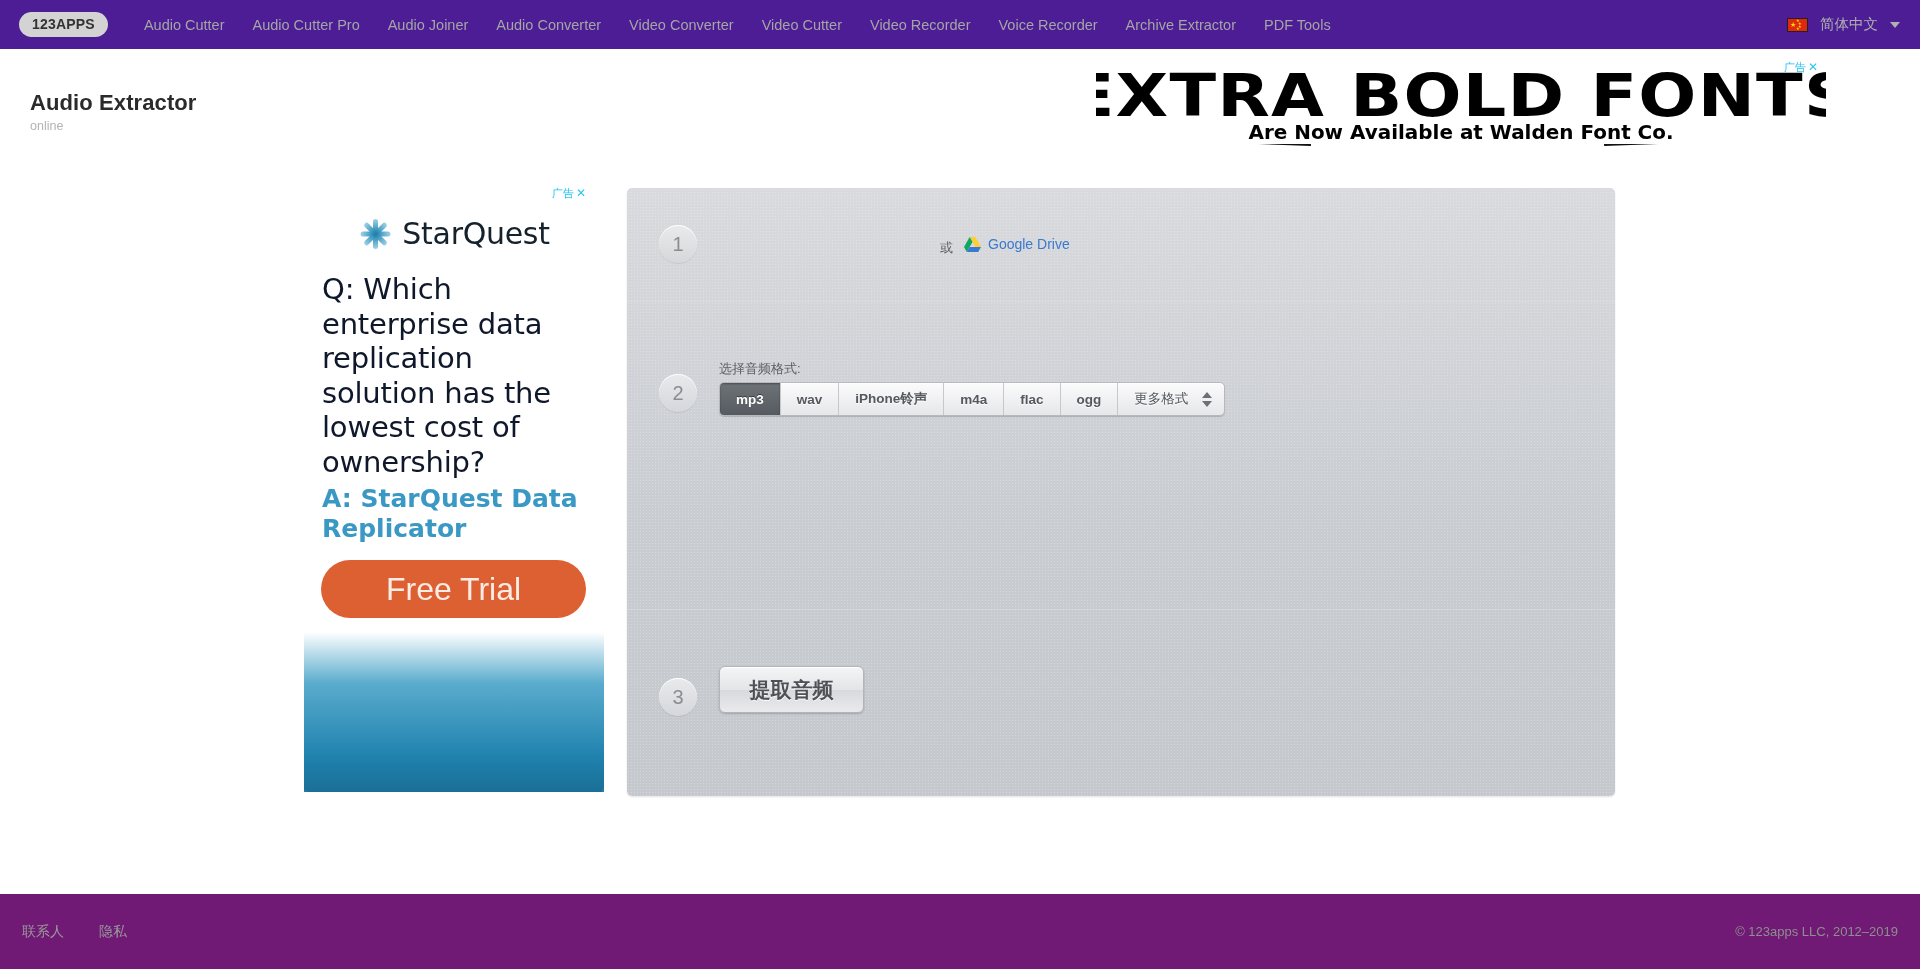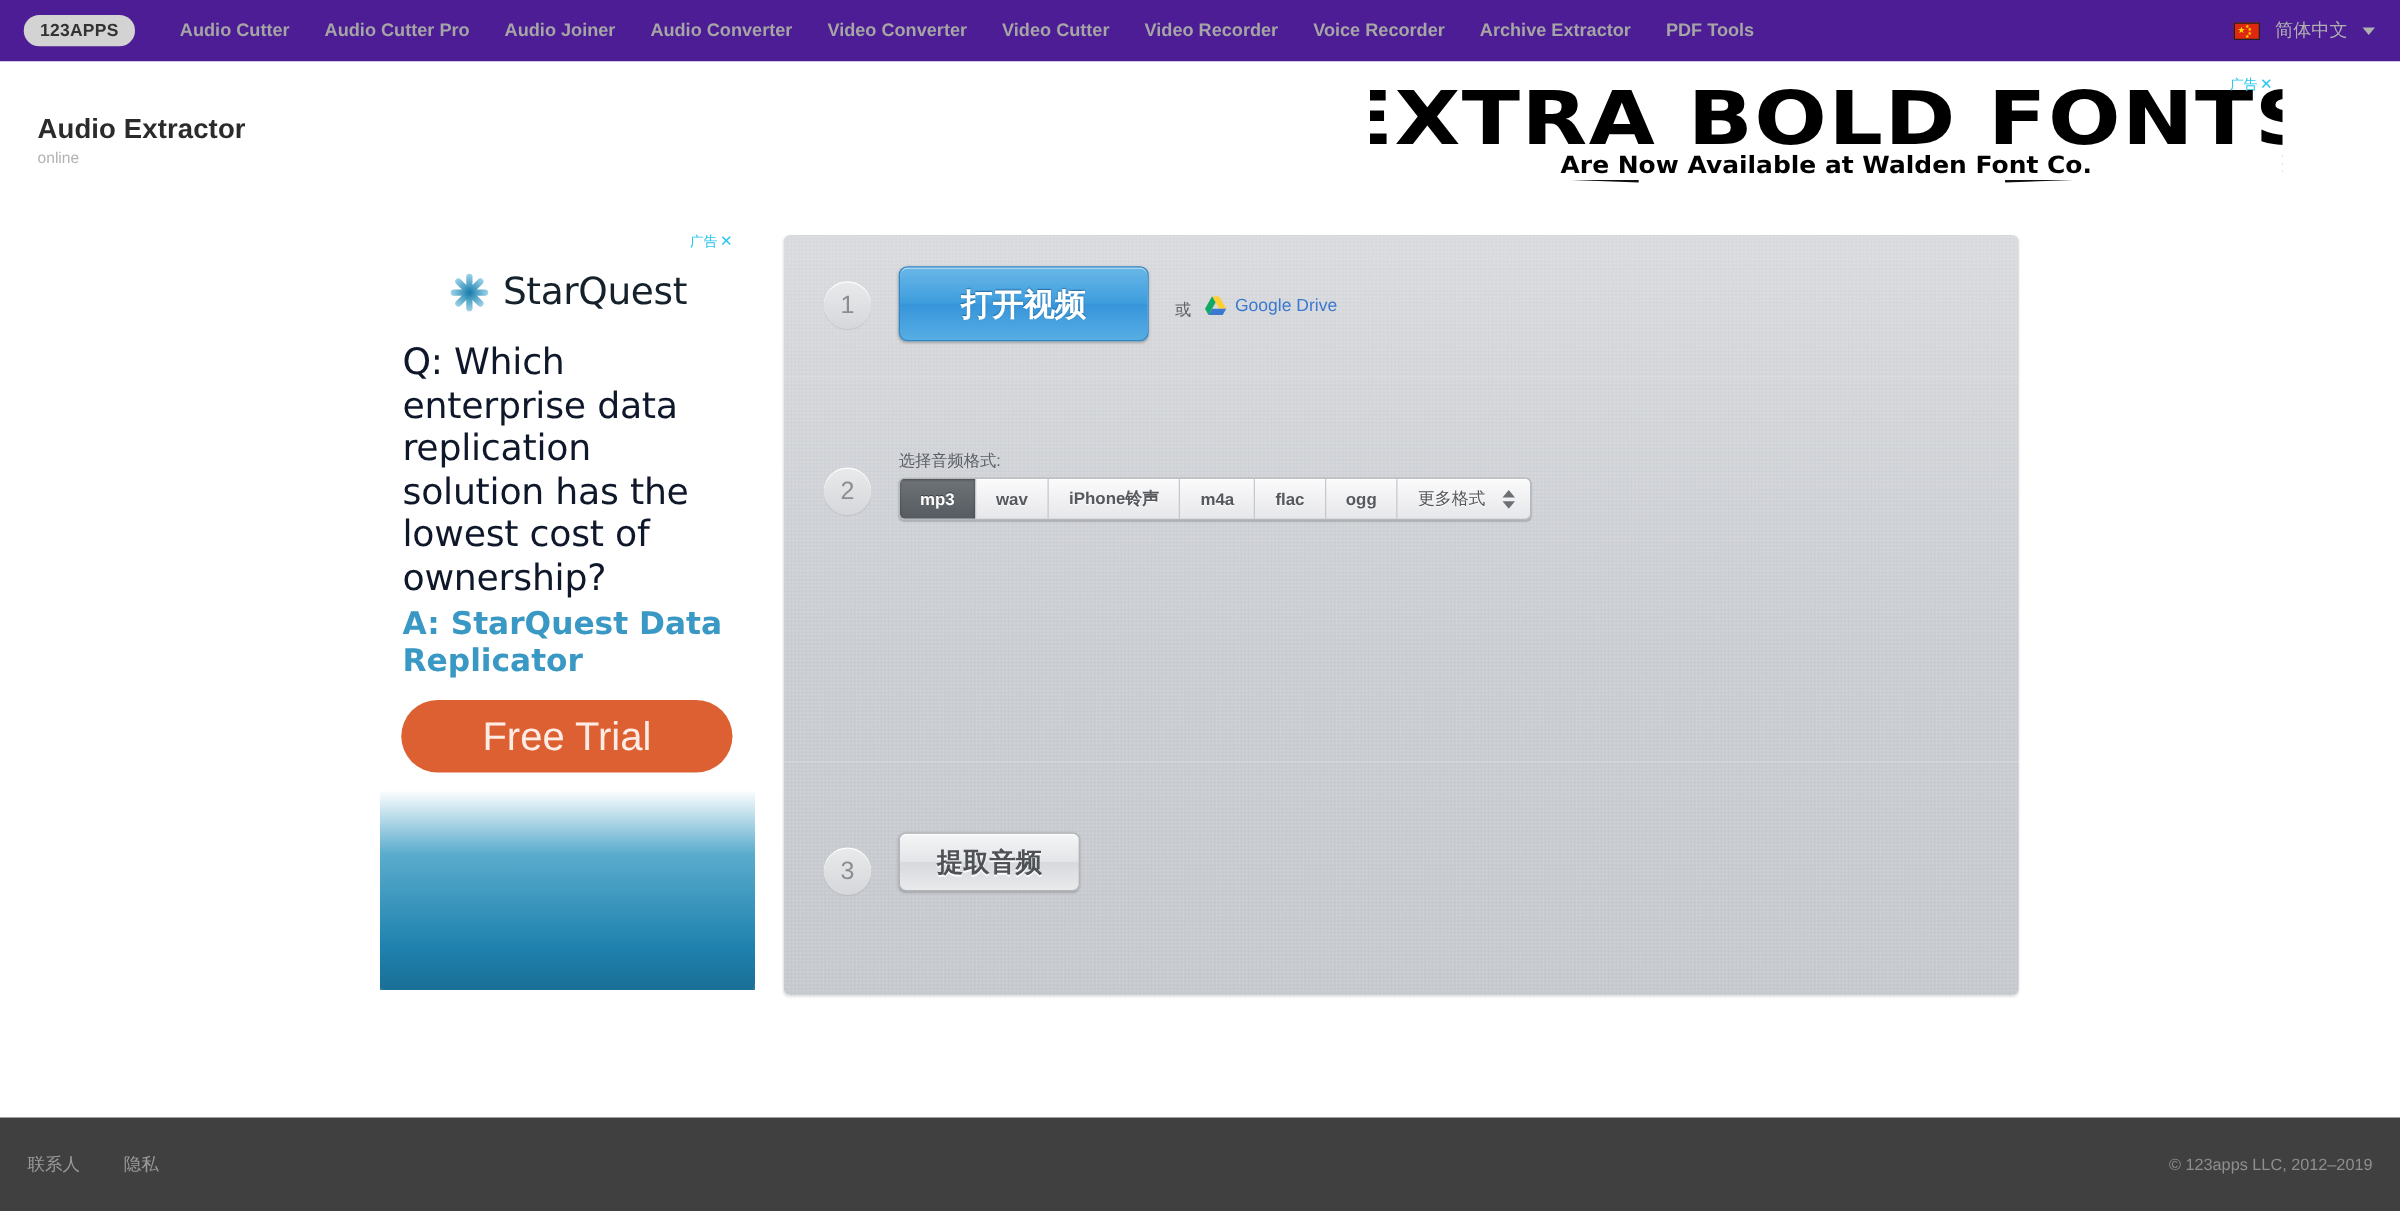--- a/index.html
+++ b/index.html
@@ -24,21 +24,21 @@
     margin-left: 19px;
     background: #d3d3d3;
     color: #333333;
     font-size: 14px;
     font-weight: bold;
     letter-spacing: 0.2px;
     padding: 5px 13px 6px 13px;
     border-radius: 13px;
     line-height: 1;
   }
-  .nav-links { display: flex; align-items: center; margin-left: 22px; font-weight: bold; }
+  .nav-links { display: flex; align-items: center; margin-left: 22px; }
   .nav-link {
     color: #a5a5a5;
     font-size: 14.5px;
     text-decoration: none;
     padding: 0 14px;
     white-space: nowrap;
     cursor: pointer;
   }
   .lang-select {
     position: absolute; right: 20px; top: 0; height: 49px;
@@ -305,21 +305,21 @@
     font-size: 21px; font-weight: bold;
     text-shadow: 0 1px 0 rgba(255,255,255,.9);
     display: flex; align-items: center; justify-content: center;
     cursor: pointer;
   }
 
   
   .footer {
     position: absolute; left: 0; bottom: 0;
     width: 1920px; height: 75px;
-    background: #404040;
+    background: #701a75;
     display: flex; align-items: center;
   }
   .footer-link {
     color: #9a9a9a; font-size: 14px; text-decoration: none;
     cursor: pointer;
   }
   .footer-left { margin-left: 22px; display: flex; gap: 35px; }
   .footer-copy {
     position: absolute; right: 22px;
     color: #8e8e8e; font-size: 13px;
@@ -403,21 +403,20 @@
 </div>
 <div class="ad-close" style="left:552px; top:186px;">
   <span>广告</span><span class="x">✕</span>
 </div>
 
 <div class="panel">
   <div class="panel-inner-dots"></div>
 
   <div class="step1">
     <div class="step-num">1</div>
-    <div class="btn-open-video">打开视频</div>
     <div class="or-label">或</div>
     <div class="gdrive-link">
       <svg class="gdrive-icon" viewBox="0 0 24 21">
         <polygon points="8,0 16,0 24,14 16,14" fill="#ffcf32"></polygon>
         <polygon points="8,0 0,14 4,21 12,7" fill="#11a861"></polygon>
         <polygon points="4,21 20,21 24,14 8,14" fill="#3b78cf"></polygon>
       </svg>
       <span class="gdrive-text">Google Drive</span>
     </div>
   </div>

